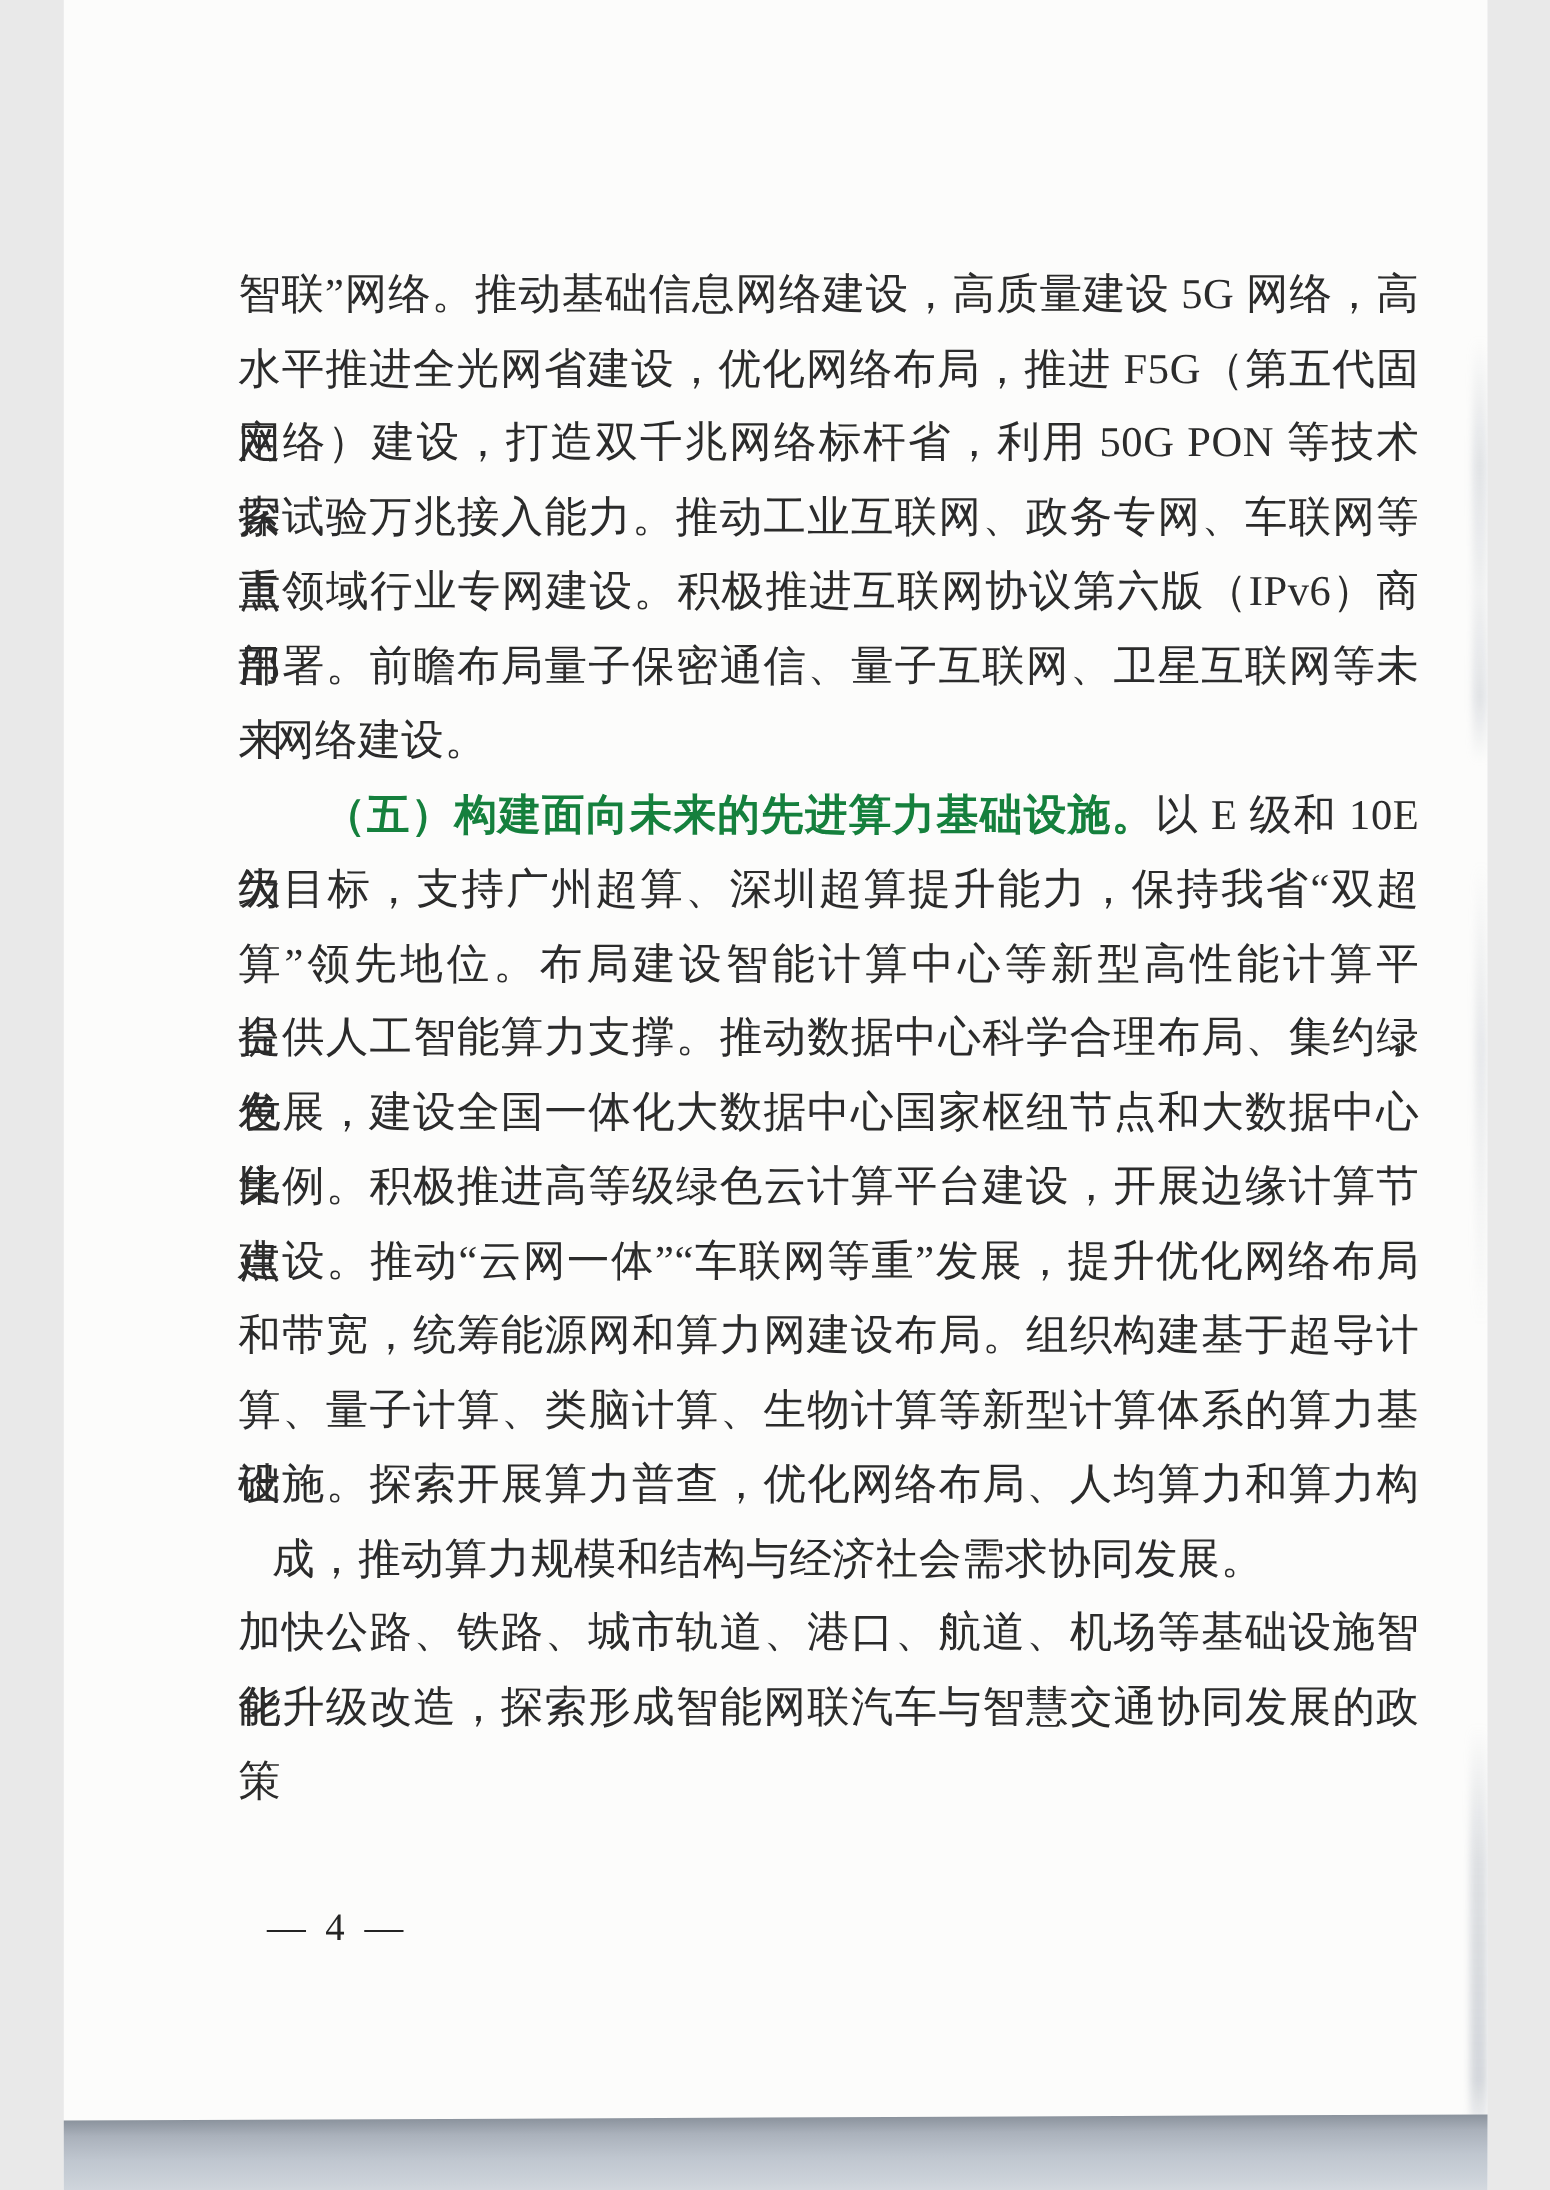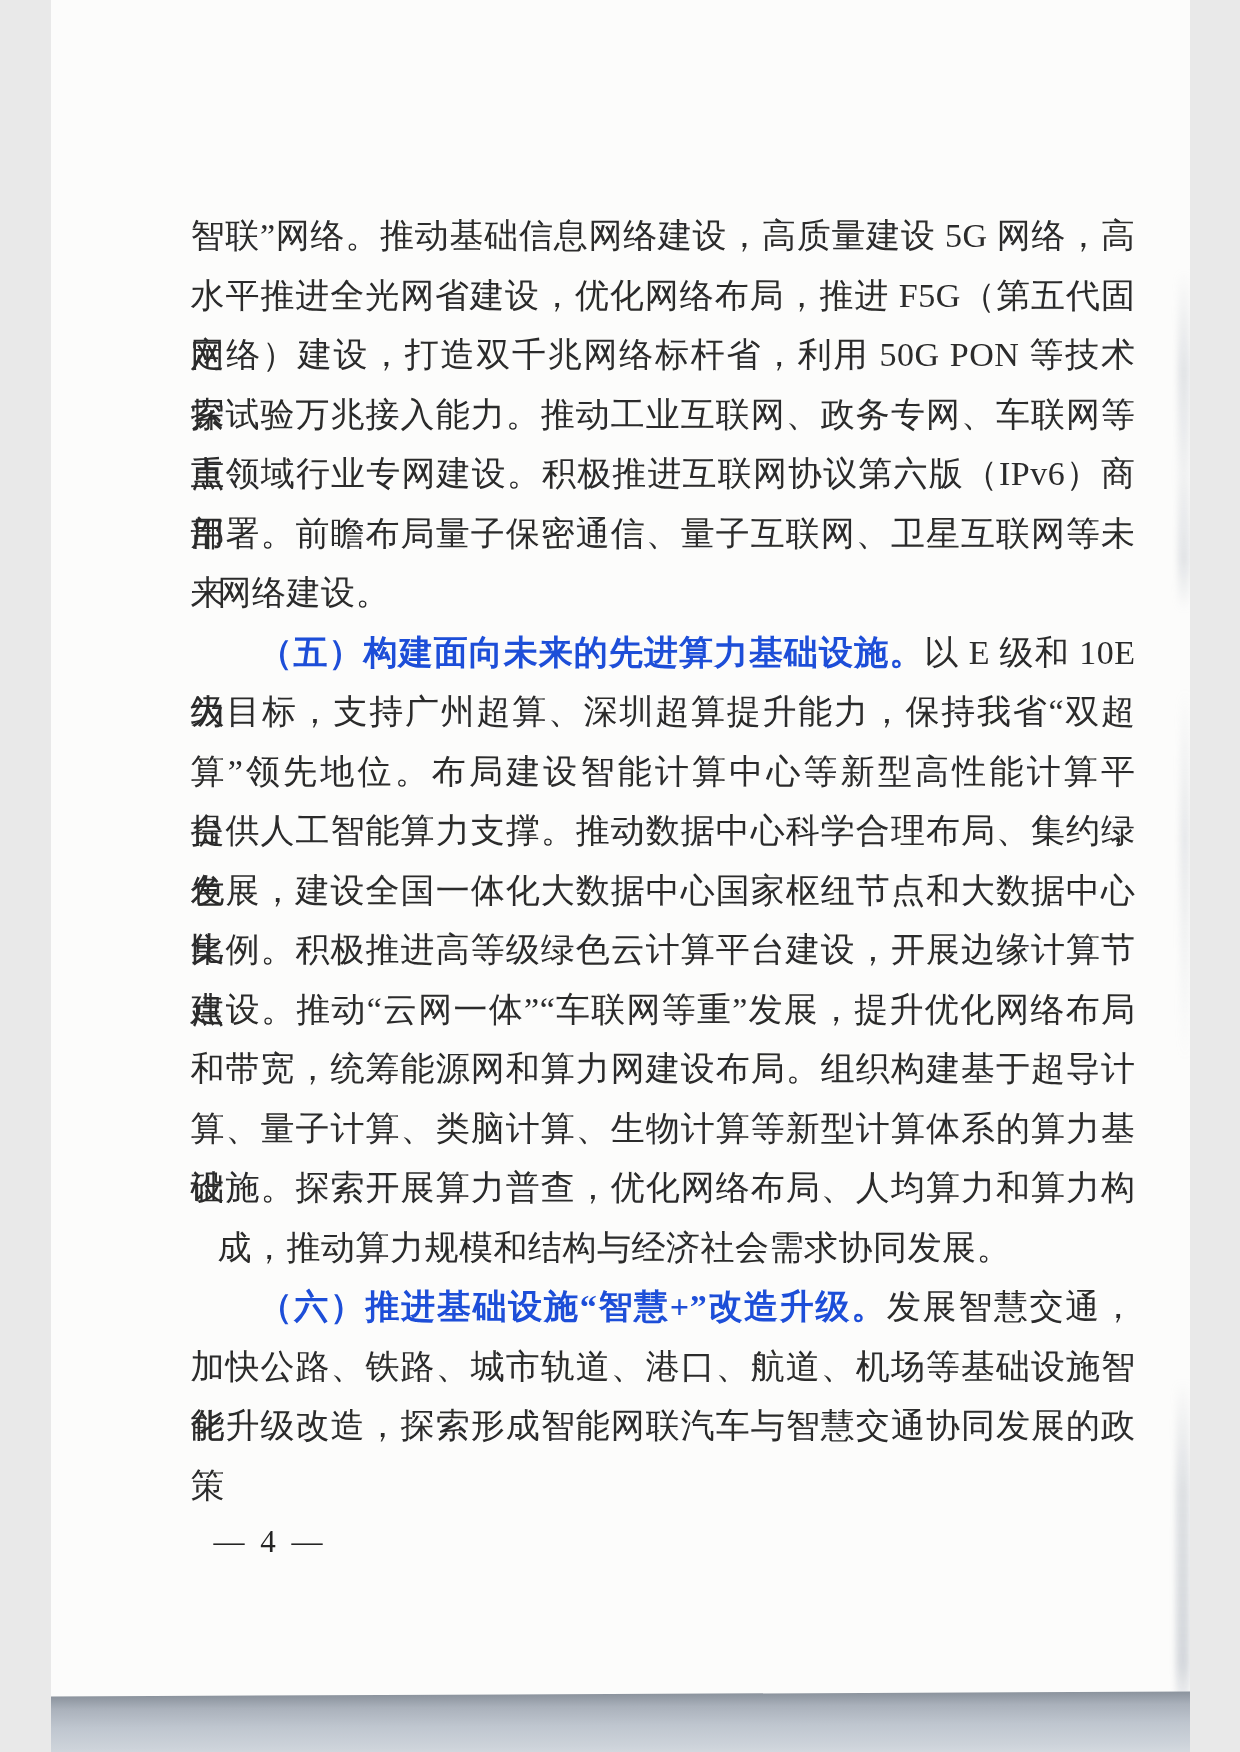--- a/index.html
+++ b/index.html
@@ -26,21 +26,21 @@
     line-height:59.5px;
     height:59.5px;
     text-align:justify;
     text-justify:inter-character;
     text-align-last:justify;
     color:#2b2b2b;
     letter-spacing:0.5px;
   }
   .line.end{ text-align-last:left;margin-left:27px; }
   .line.indent{ text-indent:2em; }
-  .b{ font-weight:bold; color:#1d4ed8; }
+  .b{ font-weight:bold; color:#15803d; }
   
   .footer{
     position:absolute;
     left:163px;top:1524px;
     font-size:31px;
     letter-spacing:4px;
     color:#242424;
   }
   
   .scan-band{
@@ -79,21 +79,20 @@
     <div class="line"><span class="b"></span><span>为目标，支持广州超算、深圳超算提升能力，保持我省“双超</span></div>
     <div class="line"><span class="b"></span><span>算”领先地位。布局建设智能计算中心等新型高性能计算平台，</span></div>
     <div class="line"><span class="b"></span><span>提供人工智能算力支撑。推动数据中心科学合理布局、集约绿色</span></div>
     <div class="line"><span class="b"></span><span>发展，建设全国一体化大数据中心国家枢纽节点和大数据中心集</span></div>
     <div class="line"><span class="b"></span><span>比例。积极推进高等级绿色云计算平台建设，开展边缘计算节点</span></div>
     <div class="line"><span class="b"></span><span>建设。推动“云网一体”“车联网等重”发展，提升优化网络布局</span></div>
     <div class="line"><span class="b"></span><span>和带宽，统筹能源网和算力网建设布局。组织构建基于超导计</span></div>
     <div class="line"><span class="b"></span><span>算、量子计算、类脑计算、生物计算等新型计算体系的算力基础</span></div>
     <div class="line"><span class="b"></span><span>设施。探索开展算力普查，优化网络布局、人均算力和算力构</span></div>
     <div class="line end"><span class="b"></span><span>成，推动算力规模和结构与经济社会需求协同发展。</span></div>
-    <div class="line indent"><span class="b">（六）推进基础设施“智慧+”改造升级。</span><span>发展智慧交通，</span></div>
     <div class="line"><span class="b"></span><span>加快公路、铁路、城市轨道、港口、航道、机场等基础设施智能</span></div>
     <div class="line"><span class="b"></span><span>化升级改造，探索形成智能网联汽车与智慧交通协同发展的政策</span></div>
   </div>
 
   <div class="footer">— 4 —</div>
 
   <div class="smudge s1"></div>
   <div class="smudge s2"></div>
   <div class="smudge s3"></div>
   <div class="scan-band"></div>

